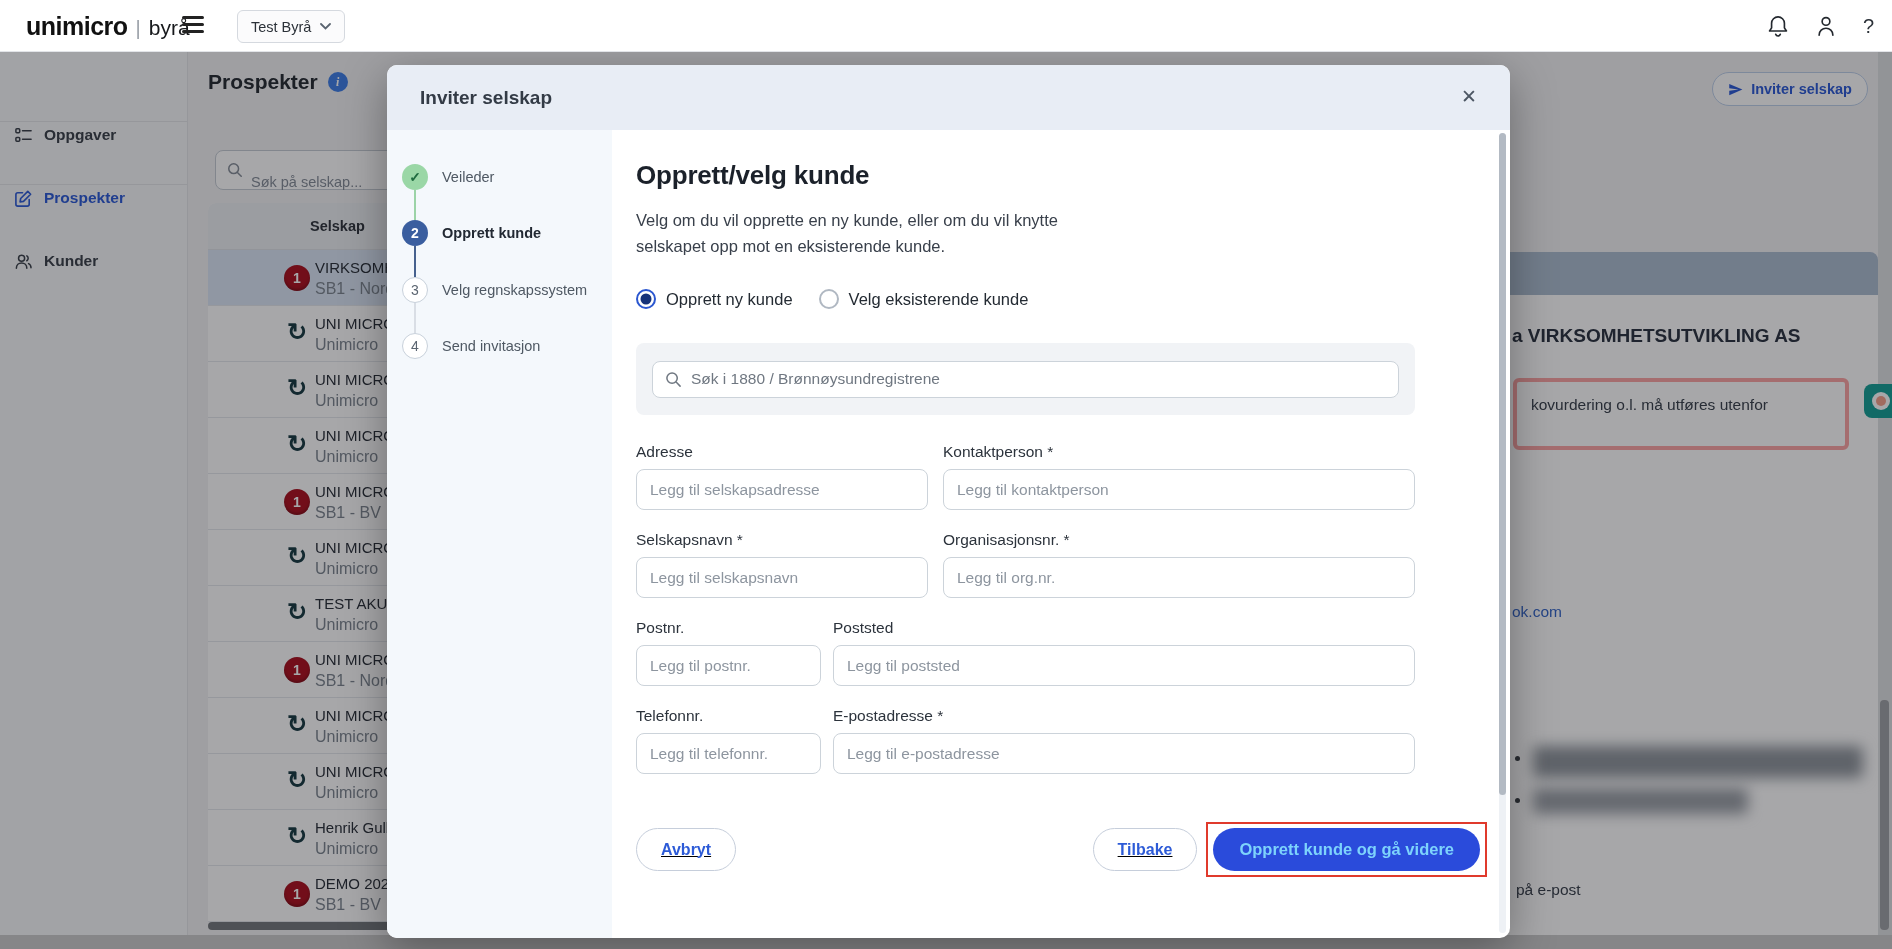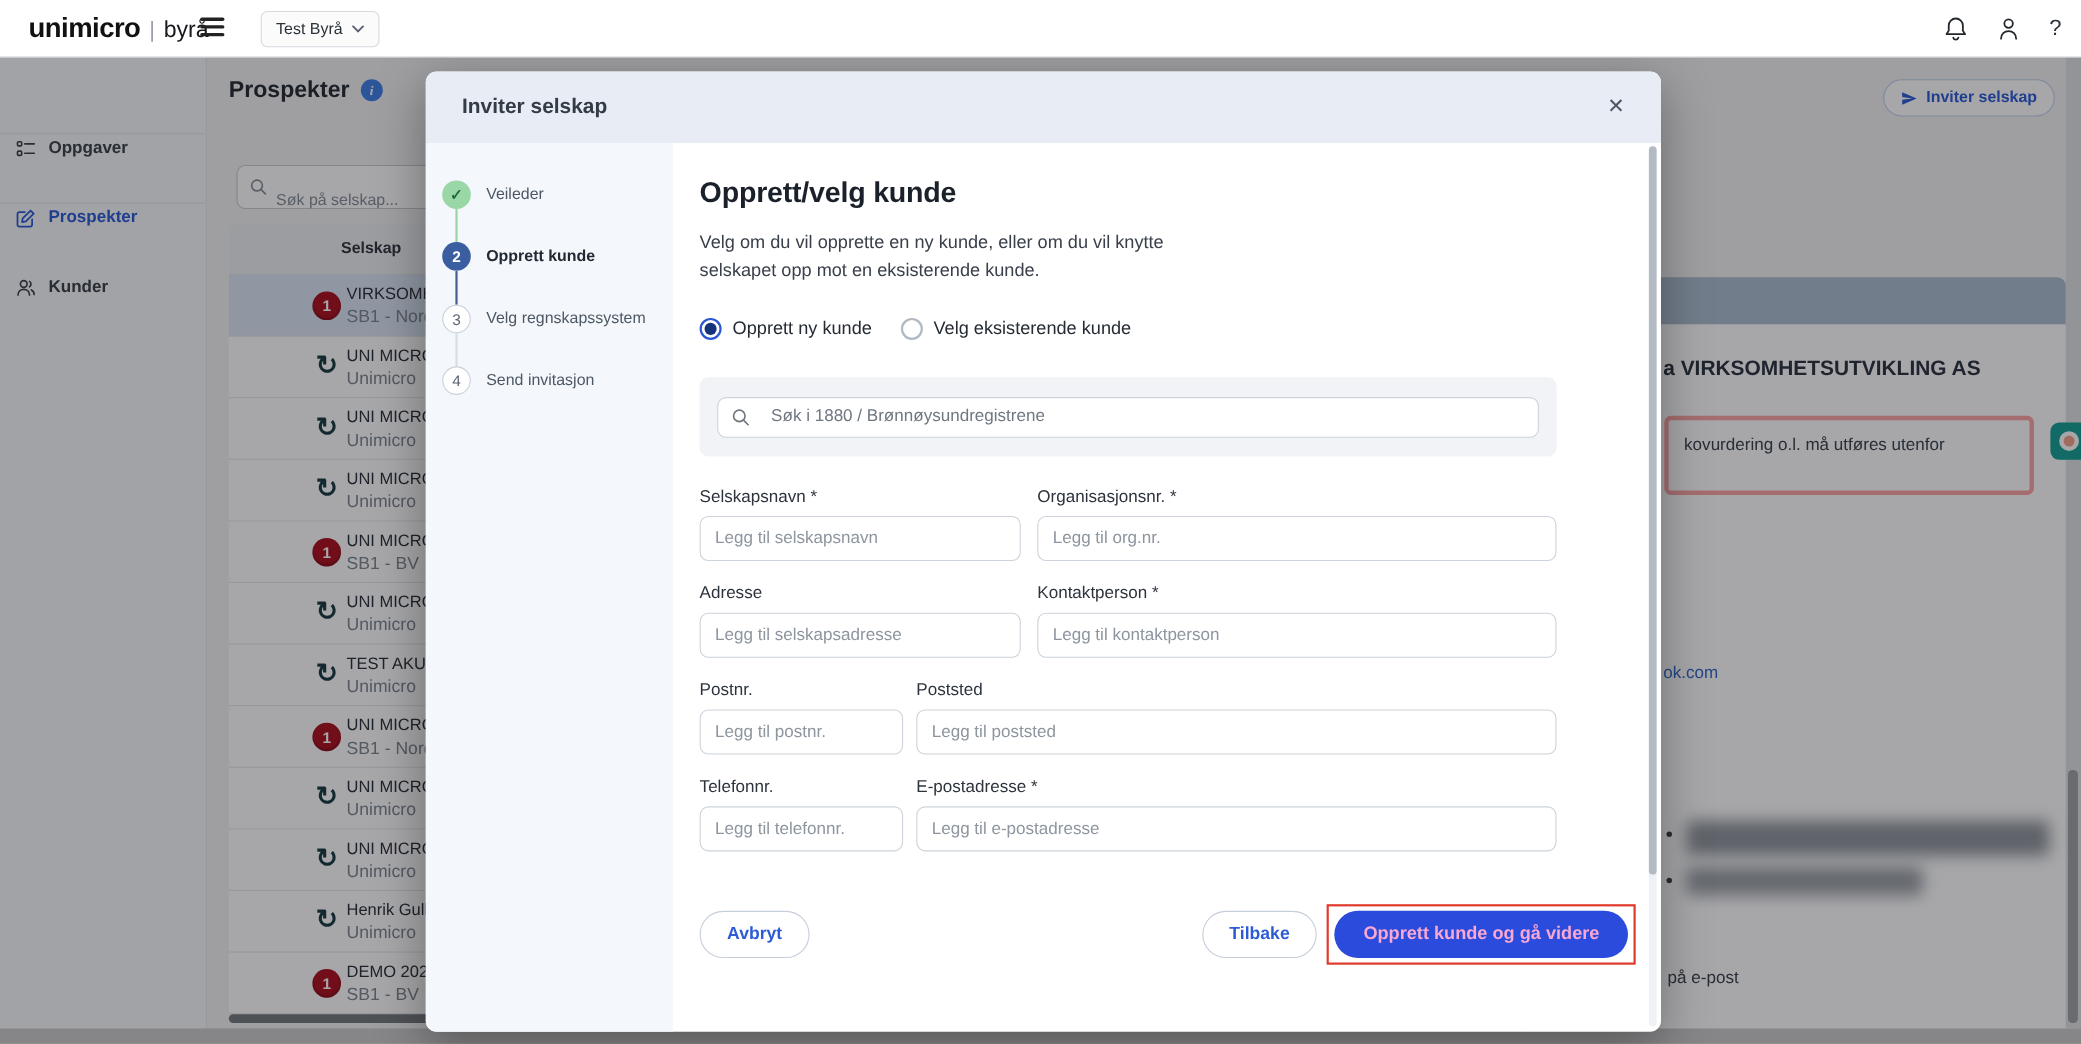--- a/index.html
+++ b/index.html
@@ -128,39 +128,39 @@
   .radio-outer { width:20px; height:20px; border-radius:50%; border:2px solid #b0b8c2; background:#fff;
                  position:relative; flex:none; }
   .radio-opt.checked .radio-outer { border-color:#2b57d0; }
   .radio-opt.checked .radio-outer::after { content:""; position:absolute; left:50%; top:50%;
                  transform:translate(-50%,-50%); width:11px; height:11px; border-radius:50%; background:#16337a; }
   .radio-label { font-size:16.5px; color:#242b33; }
 
   .msearch-wrap { width:779px; height:72px; background:#f1f3f6; border-radius:8px; margin-bottom:28px;
                   display:flex; align-items:center; padding:0 16px; }
   .msearch { flex:1; height:37px; background:#fff; border:1px solid #ccd3da; border-radius:8px;
-             display:flex; align-items:center; padding-left:12px; gap:19px; }
+             display:flex; align-items:center; padding-left:12px; gap:9px; }
   .msearch input { border:none; outline:none; flex:1; font-size:15.5px; background:transparent;
                    font-family:"Liberation Sans",sans-serif; color:#333; }
   .msearch input::placeholder { color:#6f7781; }
 
   .form-row { width:779px; display:flex; justify-content:space-between; margin-bottom:21px; }
   .field label { display:block; font-size:15.5px; color:#2c333c; margin-bottom:8px; }
   .field input { width:100%; height:41px; border:1px solid #ccd3da; border-radius:8px; padding:0 13px;
                  font-size:15.5px; font-family:"Liberation Sans",sans-serif; color:#333; outline:none; }
   .field input::placeholder { color:#8d959f; }
   .fw-a { width:292px; } .fw-b { width:472px; } .fw-c { width:185px; } .fw-d { width:582px; }
 
-  .modal-footer { width:844px; display:flex; align-items:flex-end; margin-top:54px; }
+  .modal-footer { width:844px; display:flex; align-items:flex-end; margin-top:54px;text-decoration:underline; }
   .btn-ghost { height:43px; border-radius:22px; background:#fff; border:1px solid #c6cedb; color:#2d5bd7;
                font-size:16px; font-weight:600; padding:0 24px; cursor:pointer;
                font-family:"Liberation Sans",sans-serif; }
   .footer-spacer { flex:1; }
   .submit-wrap { position:relative; margin-left:16px; }
-  .btn-primary { height:43px; border-radius:22px; background:#2a4bdb; border:none; color:#f9a8d4;
+  .btn-primary { height:43px; border-radius:22px; background:#2a4bdb; border:none; color:#7dd3fc;
                  font-size:16.5px; font-weight:700; padding:0 26px; cursor:pointer;
                  font-family:"Liberation Sans",sans-serif; }
   .annotation-box { position:absolute; left:-7px; top:-6px; right:-7px; bottom:-6px;
                     border:2px solid #e03a2c; pointer-events:none; }
 
   .modal-vtrack { position:absolute; right:4px; top:68px; width:7px; height:800px; background:#eef1f5; border-radius:4px; }
   .modal-vthumb { position:absolute; right:4px; top:68px; width:7px; height:662px; background:#b3bac3;
                   border-radius:4px; cursor:pointer; }
 </style>
 </head>
@@ -385,36 +385,36 @@
           <svg width="17" height="17" viewBox="0 0 18 18">
             <circle cx="7.5" cy="7.5" r="5.5" fill="none" stroke="#6f7781" stroke-width="1.6"></circle>
             <path d="M12 12l4 4" stroke="#6f7781" stroke-width="1.6" stroke-linecap="round"></path>
           </svg>
           <input type="text" placeholder="Søk i 1880 / Brønnøysundregistrene" style="">
         </div>
       </div>
 
       <div class="form-row">
         <div class="field fw-a">
+          <label>Adresse</label>
+          <input type="text" placeholder="Legg til selskapsadresse" style="">
+        </div>
+        <div class="field fw-b">
+          <label>Kontaktperson *</label>
+          <input type="text" placeholder="Legg til kontaktperson" style="">
+        </div>
+      </div>
+      <div class="form-row">
+        <div class="field fw-a">
           <label>Selskapsnavn *</label>
           <input type="text" placeholder="Legg til selskapsnavn" style="">
         </div>
         <div class="field fw-b">
           <label>Organisasjonsnr. *</label>
           <input type="text" placeholder="Legg til org.nr." style="">
-        </div>
-      </div>
-      <div class="form-row">
-        <div class="field fw-a">
-          <label>Adresse</label>
-          <input type="text" placeholder="Legg til selskapsadresse" style="">
-        </div>
-        <div class="field fw-b">
-          <label>Kontaktperson *</label>
-          <input type="text" placeholder="Legg til kontaktperson" style="">
         </div>
       </div>
       <div class="form-row">
         <div class="field fw-c">
           <label>Postnr.</label>
           <input type="text" placeholder="Legg til postnr." style="">
         </div>
         <div class="field fw-d">
           <label>Poststed</label>
           <input type="text" placeholder="Legg til poststed" style="">

